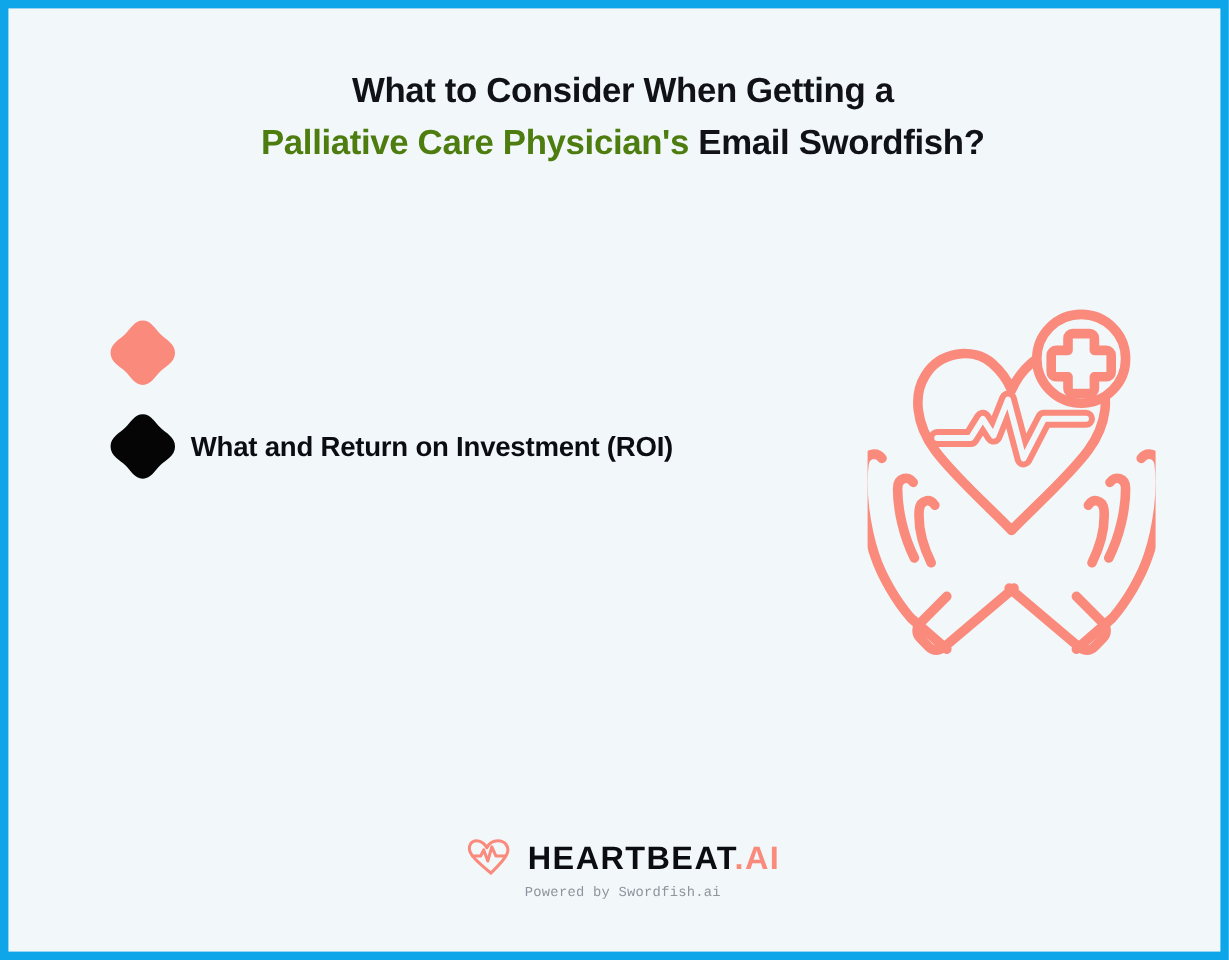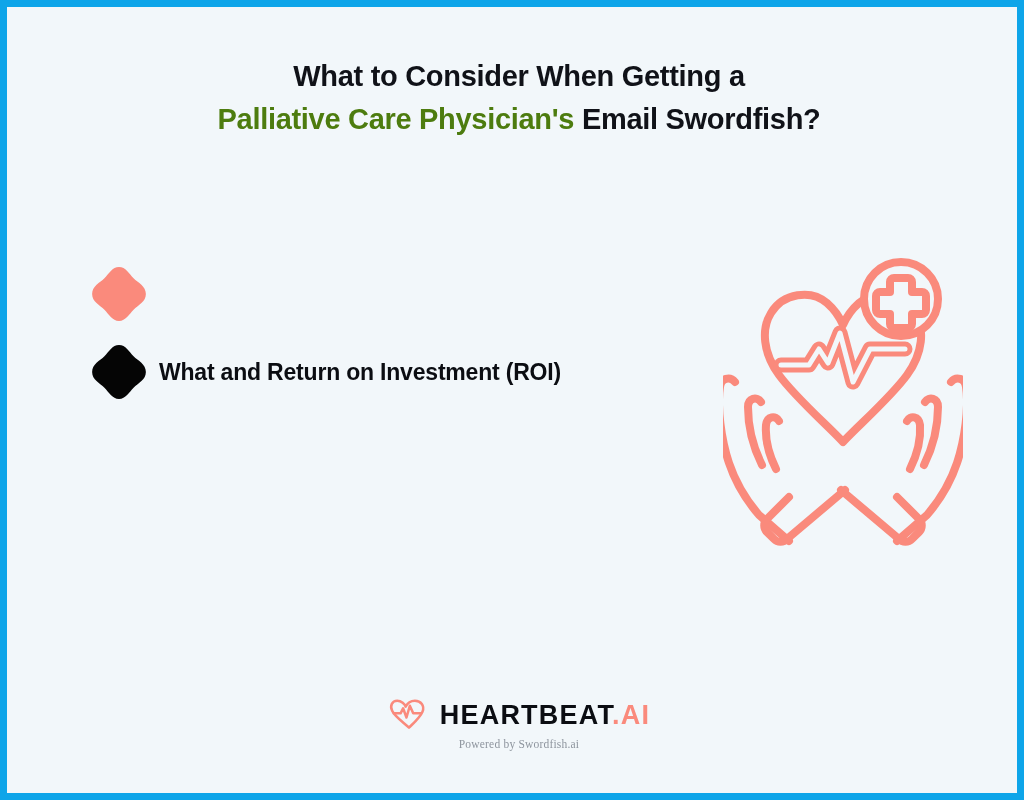--- a/index.html
+++ b/index.html
@@ -103,21 +103,21 @@
     font-family: "Liberation Sans", sans-serif;
     font-weight: bold;
     font-size: 27px;
     letter-spacing: 1.2px;
     color: #0b0d12;
     line-height: 1;
   }
   .logo-text .dot-ai { color: #fa8a7c; }
   .powered {
     margin-top: 7px;
-    font-family: Liberation Serif, serif;
+    font-family: Liberation Mono, monospace;
     font-size: 11.5px;
     color: #8e959e;
     letter-spacing: 0.2px;
   }
 </style>
 </head>
 <body>
 
 <div class="page">
 

